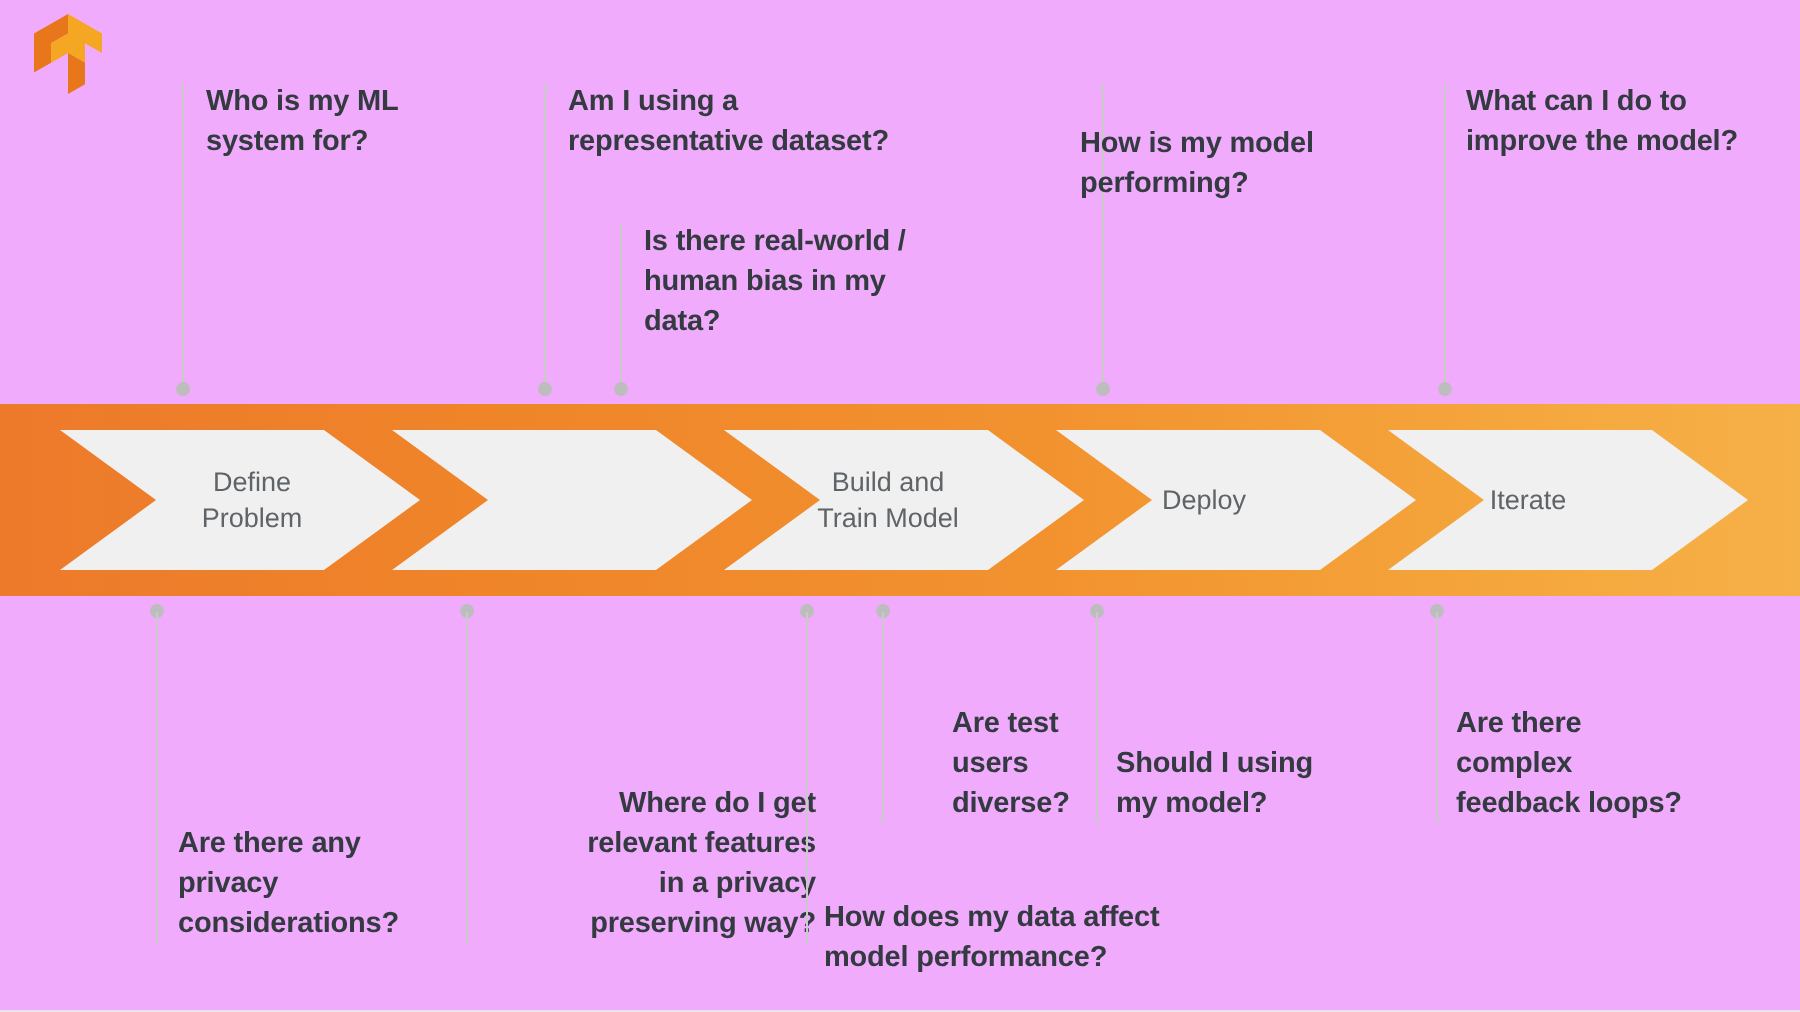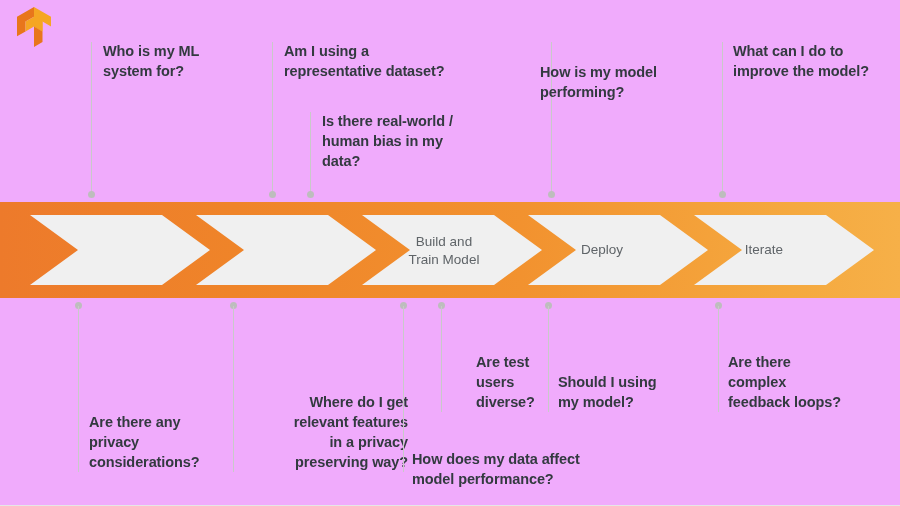--- a/index.html
+++ b/index.html
@@ -130,20 +130,22 @@
 
     <path d="M 196 13 L 328 13 L 376 48 L 328 83 L 196 83 L 244 48 Z" fill="#F0F0F0"></path>
 
     <path d="M 362 13 L 494 13 L 542 48 L 494 83 L 362 83 L 410 48 Z" fill="#F0F0F0"></path>
 
     <path d="M 528 13 L 660 13 L 708 48 L 660 83 L 528 83 L 576 48 Z" fill="#F0F0F0"></path>
 
     <path d="M 694 13 L 826 13 L 874 48 L 826 83 L 694 83 L 742 48 Z" fill="#F0F0F0"></path>
   </svg>
 
+  <div class="step-label" style="left:78px; top:250px; width:96px;">Define
+Problem</div>
   <div class="step-label" style="left:393px; top:250px; width:102px;">Build and
 Train Model</div>
   <div class="step-label" style="left:552px; top:250px; width:100px;">Deploy</div>
   <div class="step-label" style="left:714px; top:250px; width:100px;">Iterate</div>
 
   <div class="dot" style="left:75px; top:302px;"></div>
   <div class="connector" style="left:78px; top:306px; height:166px;"></div>
   <div class="callout" style="left:89px; top:412px; width:150px;">Are there any
 privacy
 considerations?</div>

